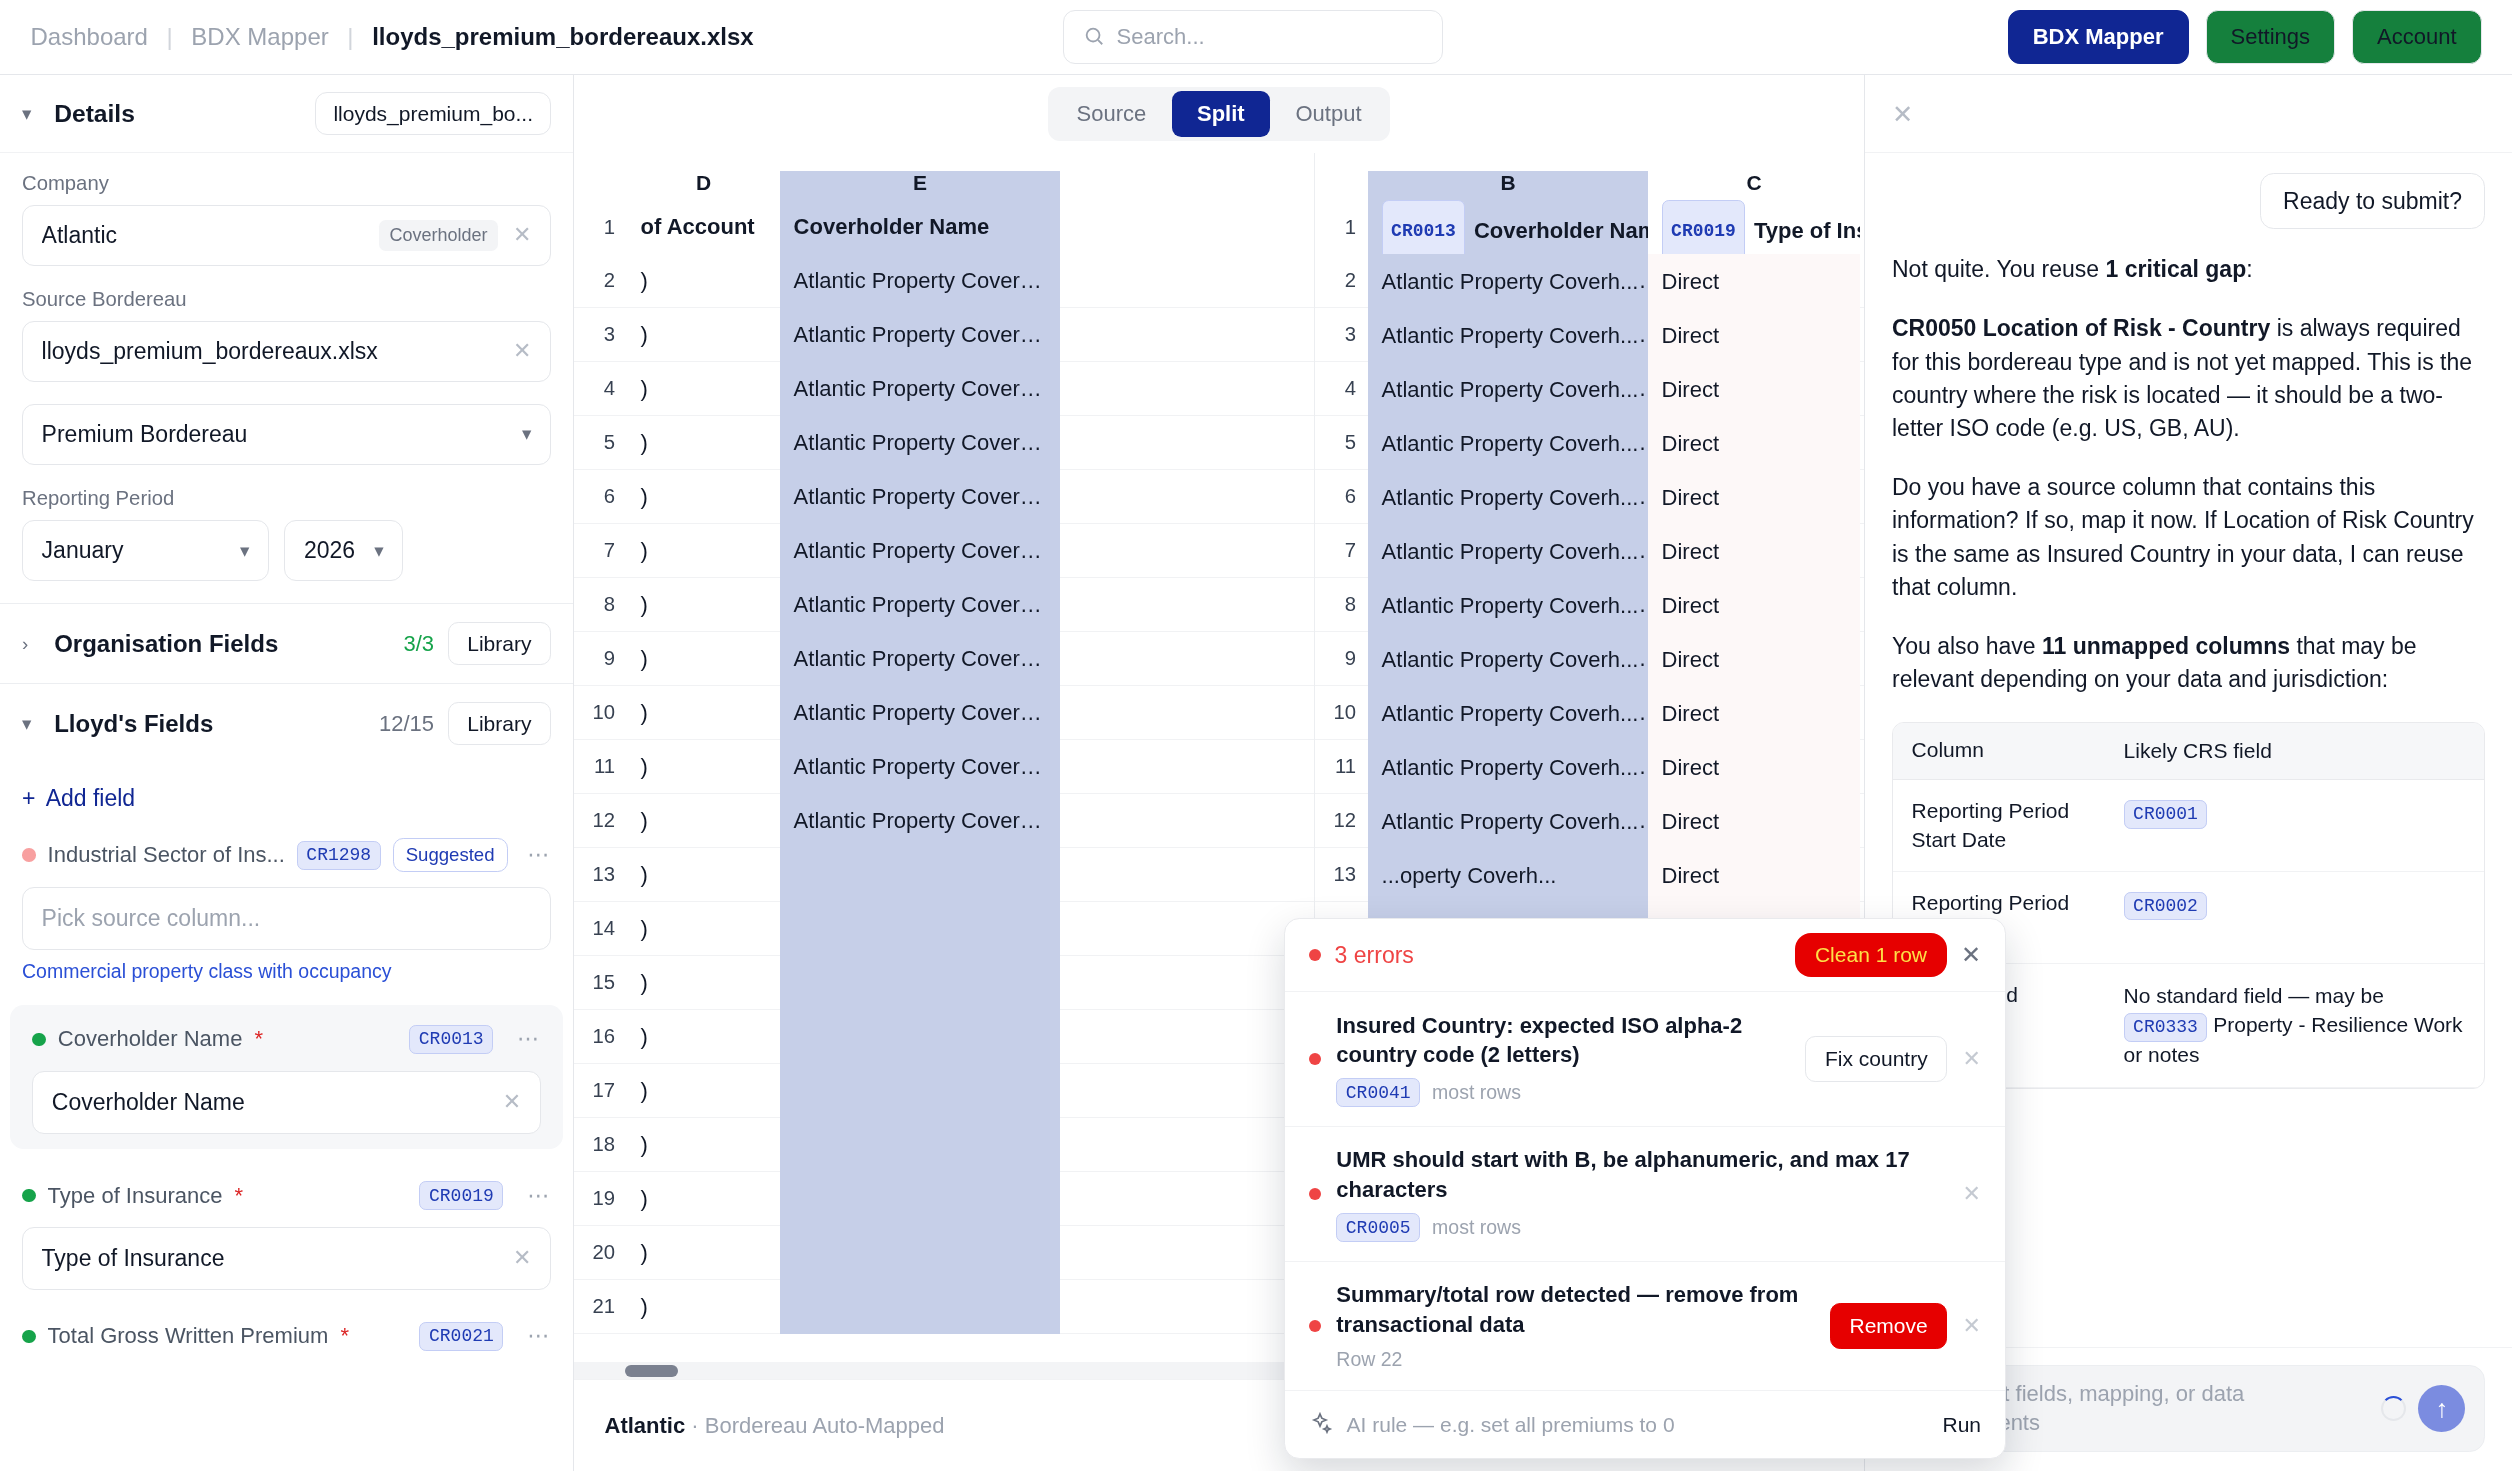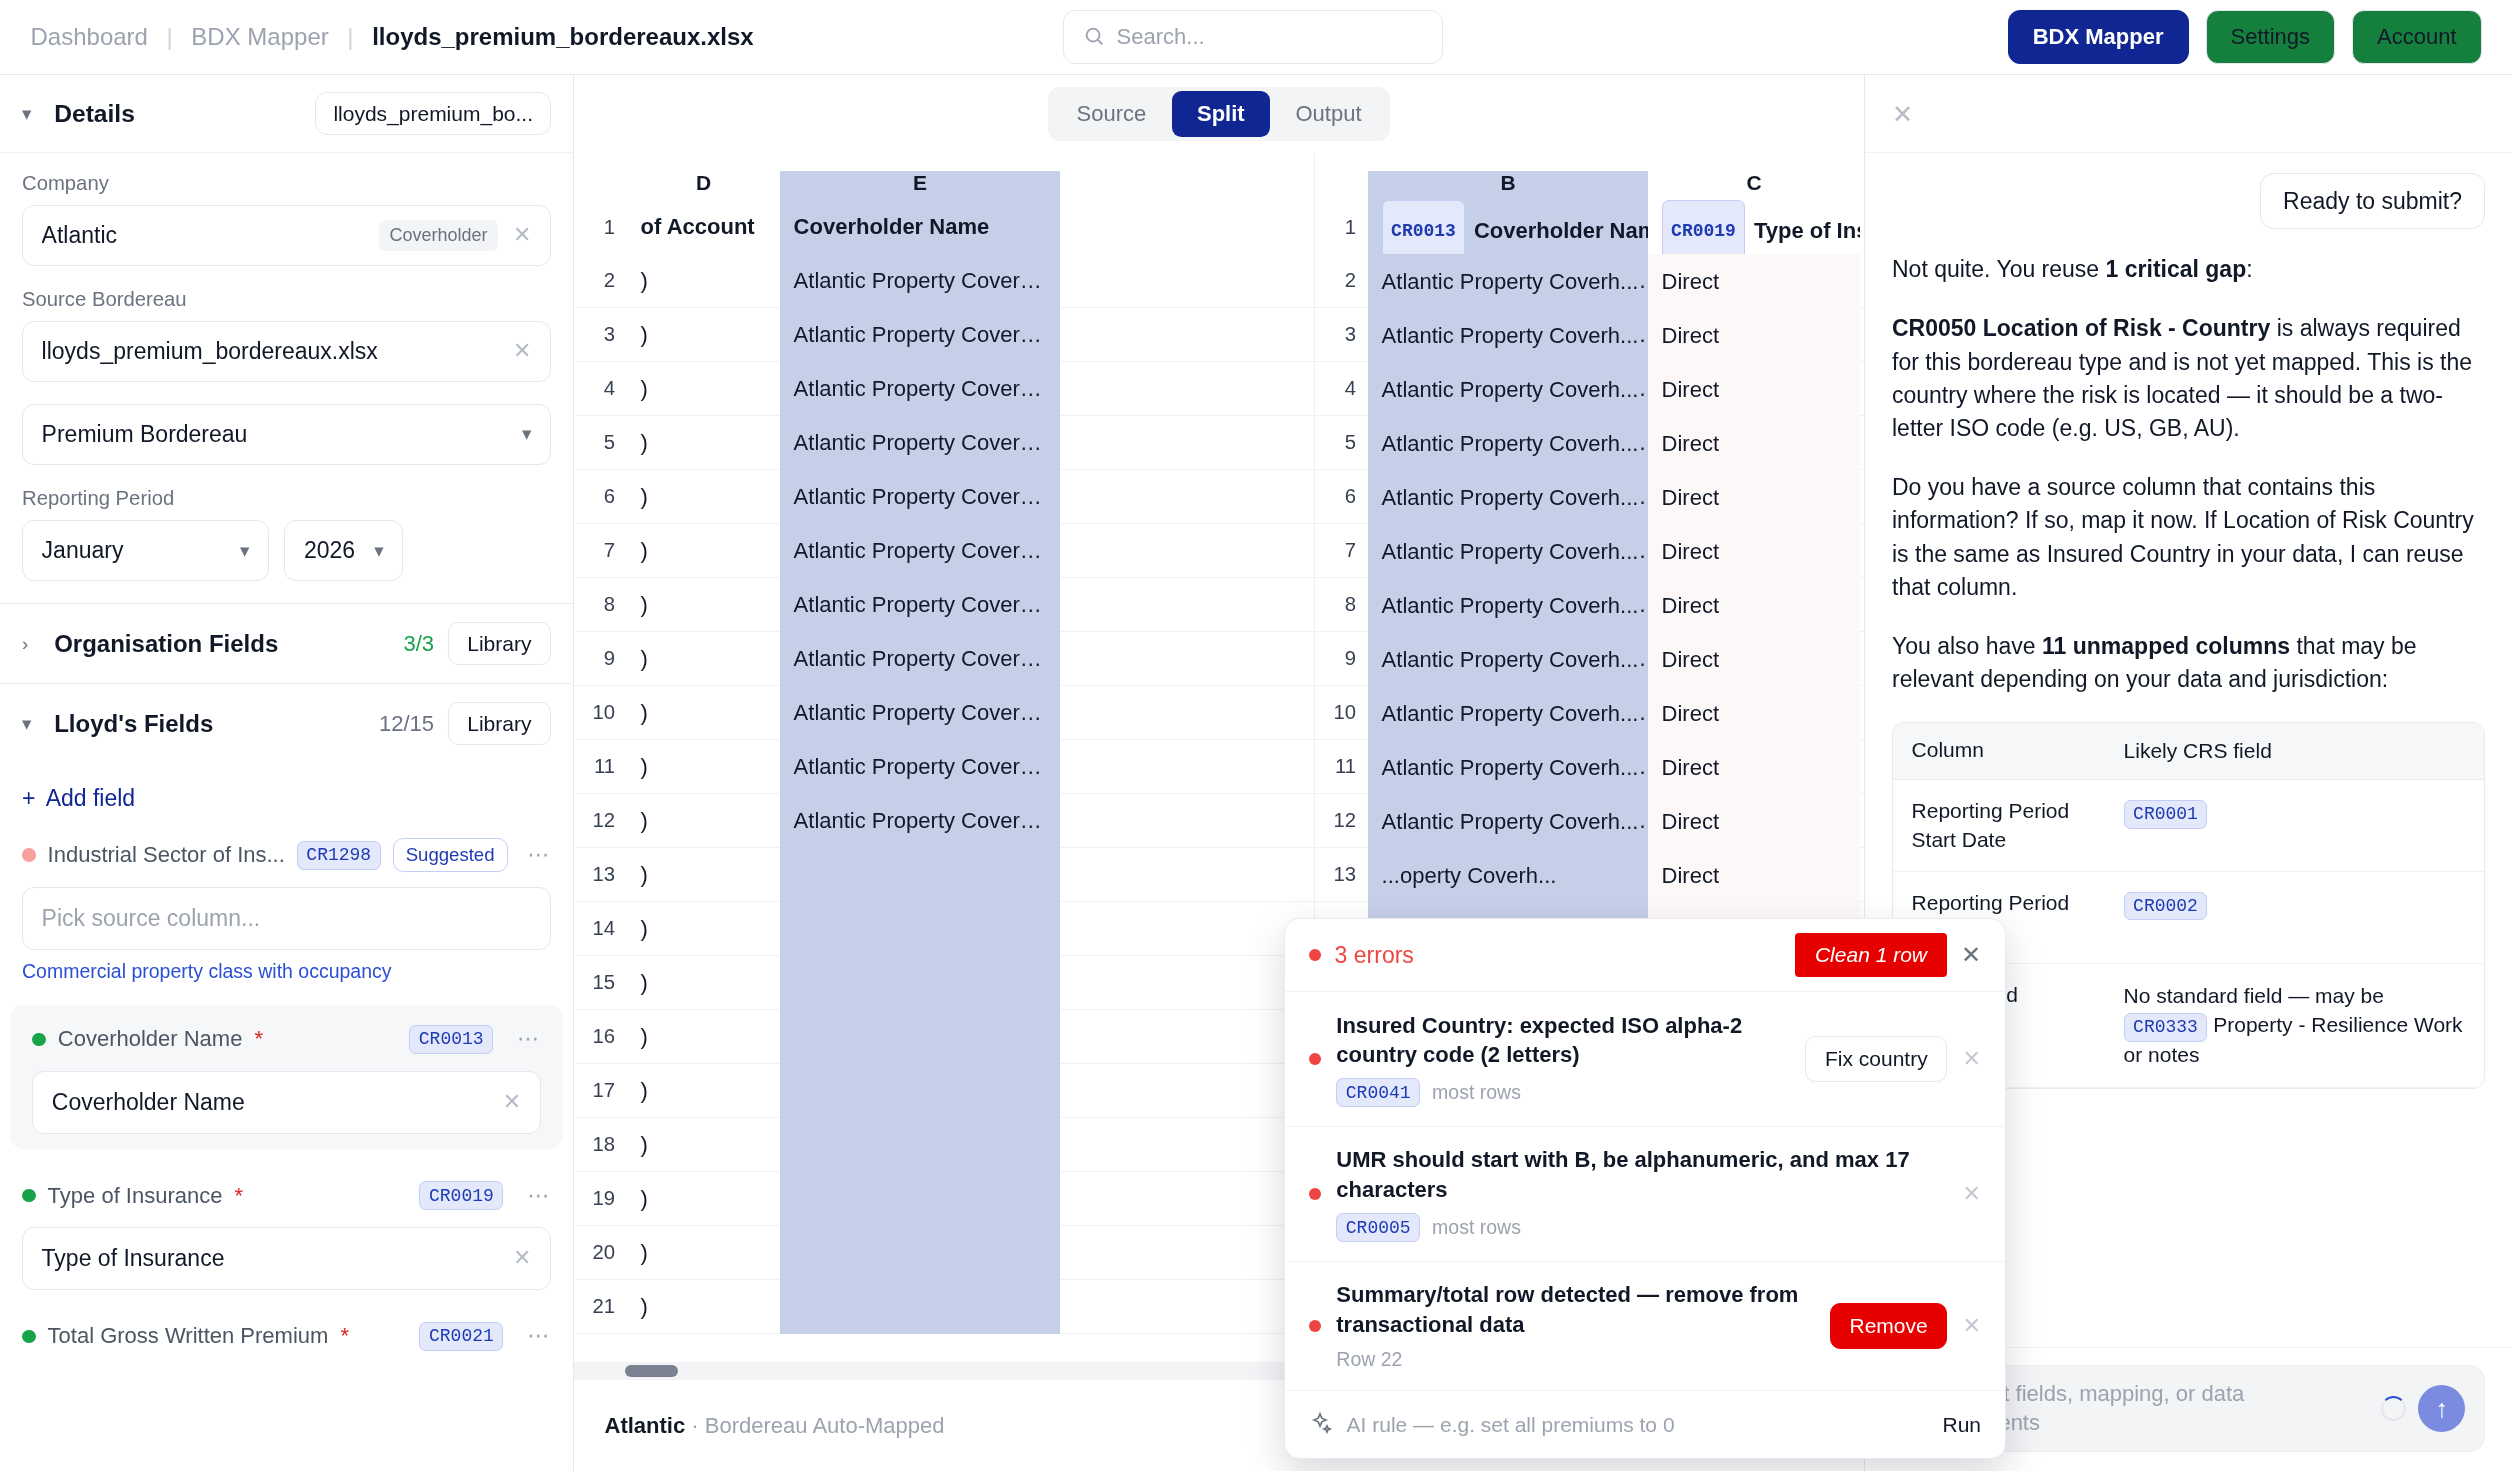--- a/index.html
+++ b/index.html
@@ -188,22 +188,22 @@
     box-shadow: 0 15.3px 39px rgba(15,23,42,.16);
     overflow: hidden;
   }
   .err-head {
     height: 73px; display: flex; align-items: center; gap: 13.6px;
     padding: 0 24px; border-bottom: 0.8px solid #f1f2f4;
   }
   .err-dot { width: 12px; height: 12px; border-radius: 50%; background: #ef4444; }
   .err-count { color: #ef4444; font-size: 23px; }
   .clean-btn {
-    margin-left: auto; background: #e60000; color: #ffffff; font-size: 21px;
-    border-radius: 4px; padding: 10.2px 20.3px; cursor: pointer; font-weight: 500; font-style: italic;
+    margin-left: auto; background: #e60000; color: #fde047; font-size: 21px;
+    border-radius: 16px; padding: 10.2px 20.3px; cursor: pointer; font-weight: 500;
   }
   .err-x { color: #6b7280; font-size: 24px; cursor: pointer; }
 
   .err-item { display: flex; align-items: center; gap: 15.3px; padding: 18.6px 24px; border-bottom: 0.8px solid #f1f2f4; }
   .err-body { flex: 1; min-width: 0; }
   .err-msg { font-size: 22px; color: #111827; line-height: 1.35; font-weight: bold; }
   .err-meta { display: flex; align-items: center; gap: 12px; margin-top: 8.5px; }
   .err-sub { font-size: 19.5px; color: #9ca3af; }
   .err-action {
     border: 0.8px solid #e5e7eb; border-radius: 10.2px; padding: 10.2px 18.6px;

